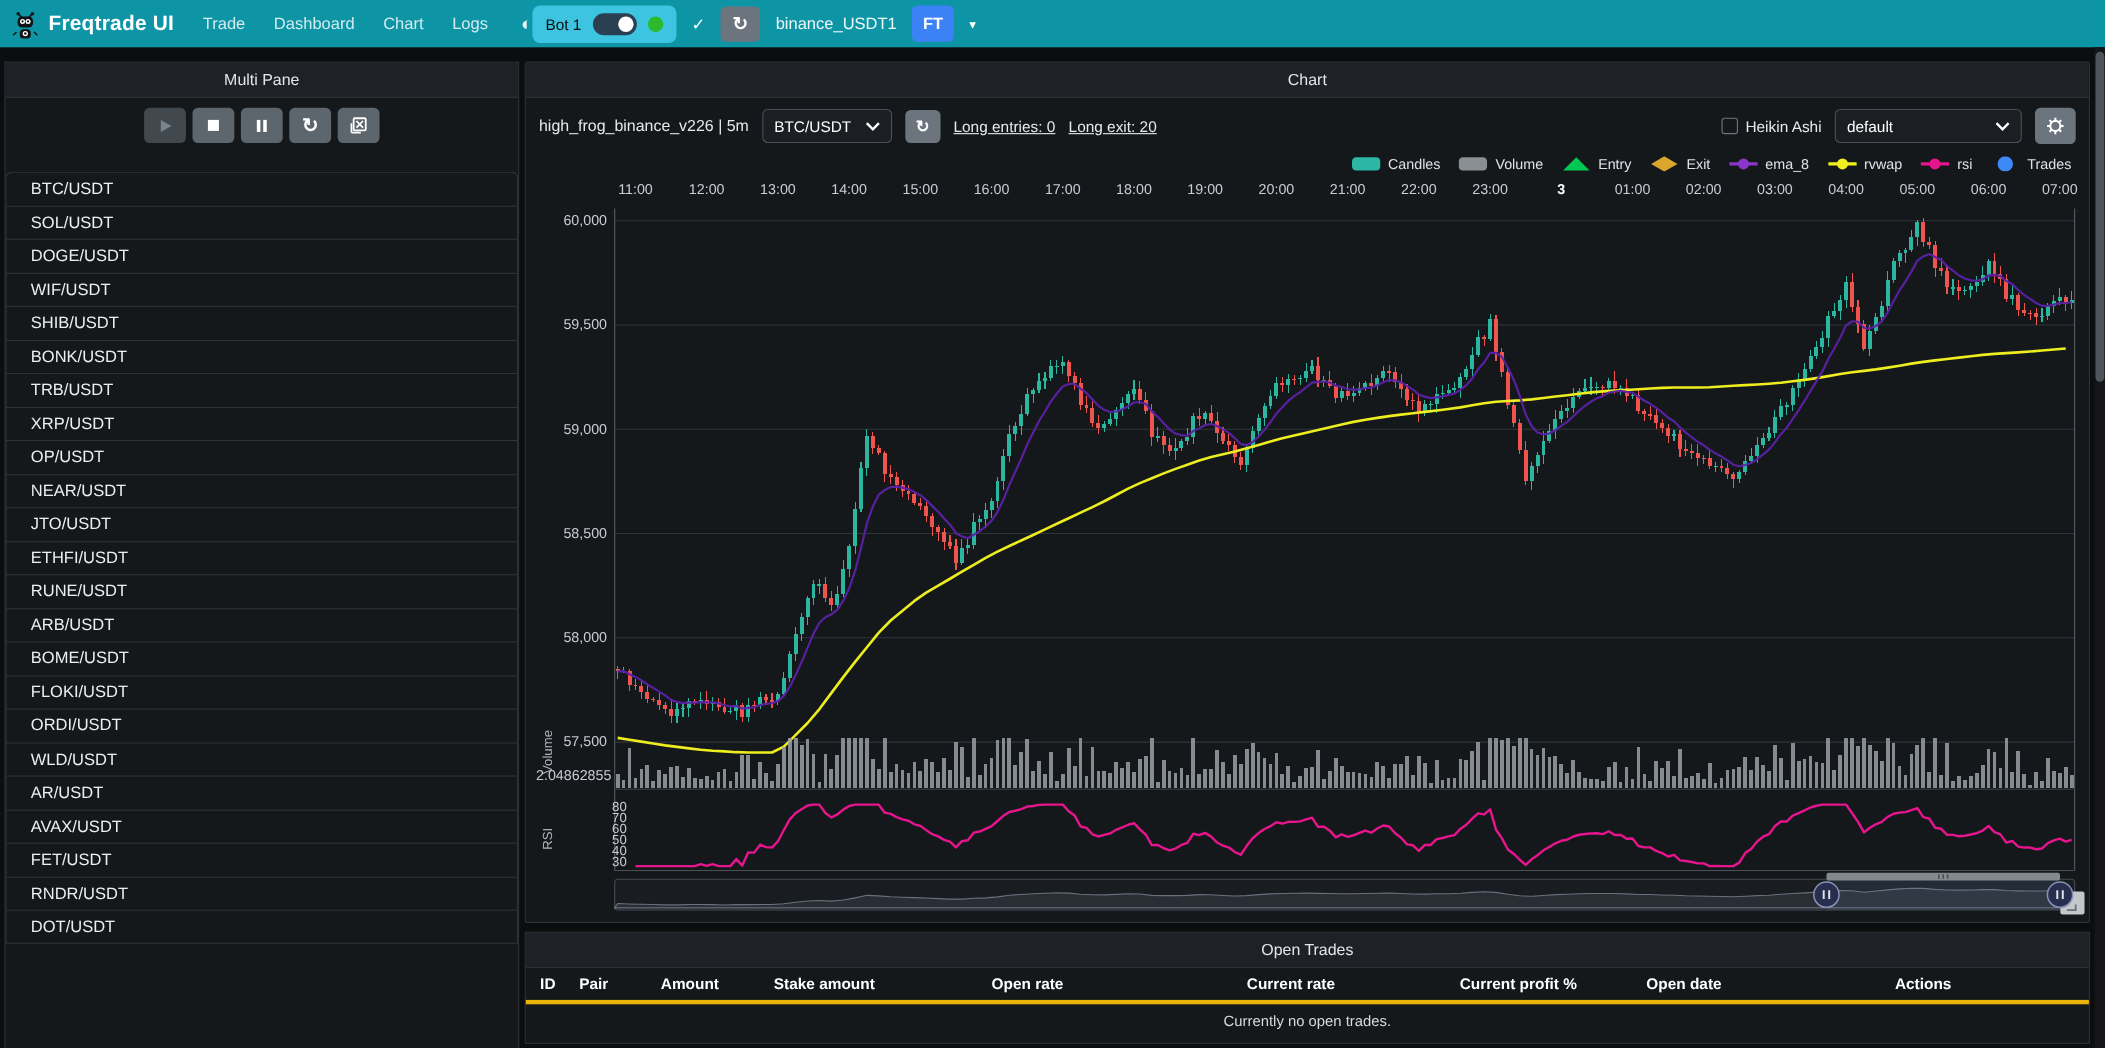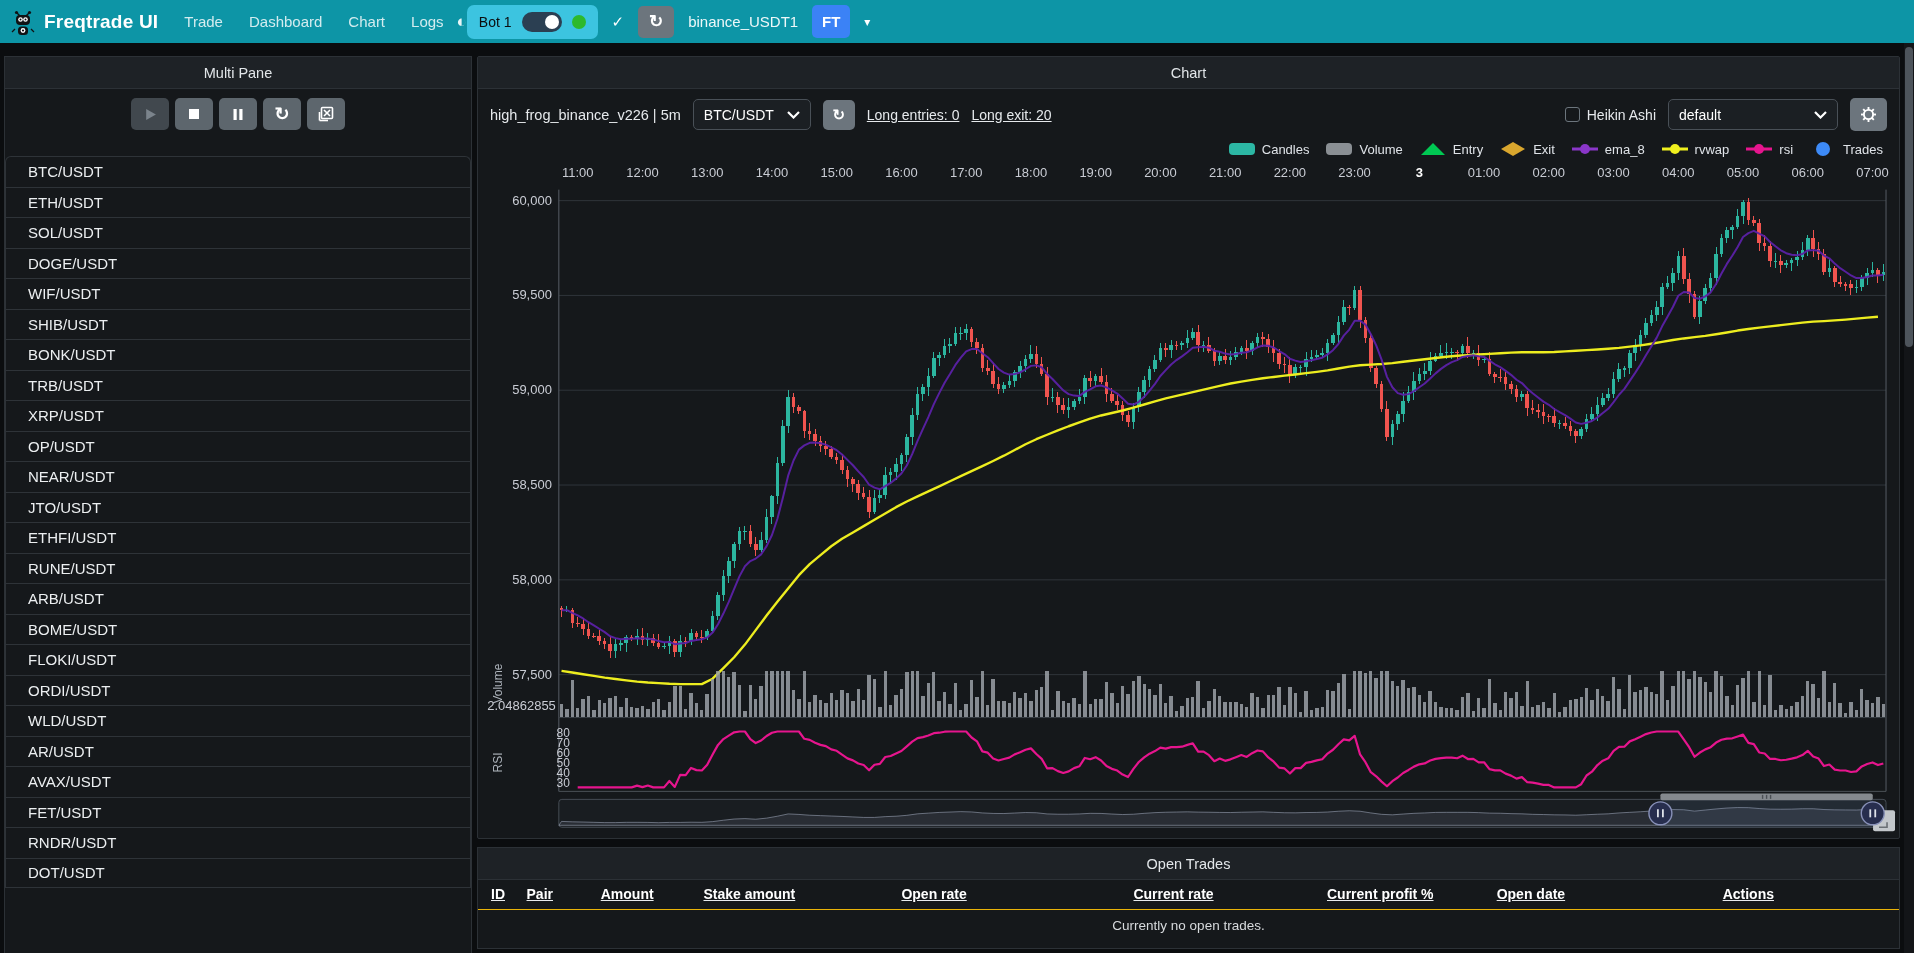--- a/index.html
+++ b/index.html
@@ -4,21 +4,21 @@
 <style>
   * { margin:0; padding:0; box-sizing:border-box; }
   html,body { width:1914px; height:953px; overflow:hidden; background:#0b0d0f;
     font-family:"Liberation Sans", sans-serif; color:#e9ecef; }
 
   
   .navbar { height:43px; background:#0d95a6; display:flex; align-items:center;
     justify-content:flex-start; padding:0 14px 0 10px; }
   .nav-left { display:flex; align-items:center; gap:8px; }
   .brand { color:#fff; font-size:19px; font-weight:bold; margin-right:18px; letter-spacing:.2px; }
-  .nav-links { display:flex; gap:26px; margin-right:5px; }
+  .nav-links { display:flex; gap:26px; margin-right:22px; }
   .nav-link { color:rgba(255,255,255,.82); font-size:15px; cursor:pointer; }
   .theme-toggle { color:rgba(255,255,255,.9); font-size:17px; cursor:pointer; }
   .nav-right { display:flex; align-items:center; gap:14px; }
   .bot-chip { background:#3cc4e0; border-radius:7px; height:34px; display:flex;
     align-items:center; gap:10px; padding:0 12px; }
   .bot-chip .bot-label { color:#0b0d0e; font-size:14px; }
   .toggle { width:40px; height:20px; background:#2b3f52; border-radius:10px; position:relative;
     display:inline-block; cursor:pointer; }
   .toggle .knob { position:absolute; right:3px; top:3px; width:14px; height:14px;
     border-radius:50%; background:#fff; }
@@ -76,21 +76,21 @@
     background:transparent; display:inline-block; cursor:pointer; }
   .hk-label { font-size:14px; color:#e6e9ec; margin-left:7px; }
   .gear-btn { width:37px; height:33px; }
   .legend-row { display:flex; justify-content:flex-end; align-items:center; gap:17px;
     padding:6px 16px 0 0; height:26px; }
   .legend-item { display:flex; align-items:center; gap:7px; font-size:13px; color:#dfe3e8; cursor:pointer; }
   .chart-svg { display:block; }
 
   
   .trades-panel { background:#15181b; border:1px solid #2c3136; margin-top:8px; height:102px; }
-  .trades-header-row { display:flex; padding:6px 0 7px 0; border-bottom:1px solid #eab308;text-decoration:underline; }
+  .trades-header-row { display:flex; padding:6px 0 7px 0; border-bottom:4px solid #eab308; }
   .th-cell { font-size:14px; font-weight:bold; color:#fff; text-align:center; }
   .th-cell.left { text-align:left; padding-left:13px; }
   .empty-row { text-align:center; font-size:13.5px; color:#d7dadd; padding-top:8px; }
 </style>
 </head>
 <body>
 
 <nav class="navbar">
   <div class="nav-left">
     <span style="display:flex;">
@@ -168,21 +168,20 @@
             <rect x="3.5" y="1.5" width="11" height="11" rx="1" fill="none" stroke="#fff" stroke-width="1.6"></rect>
             <line x1="6" y1="4" x2="12" y2="10" stroke="#fff" stroke-width="1.6"></line>
             <line x1="12" y1="4" x2="6" y2="10" stroke="#fff" stroke-width="1.6"></line>
             <line x1="1.5" y1="6" x2="1.5" y2="14.5" stroke="#fff" stroke-width="1.6"></line>
             <line x1="1.5" y1="14.5" x2="10" y2="14.5" stroke="#fff" stroke-width="1.6"></line>
           </svg>
         </button>
       </div>
       <div class="pair-list" id="pair-list">
           <div class="pair-item">BTC/USDT</div>
-          <div class="pair-item">ETH/USDT</div>
           <div class="pair-item">SOL/USDT</div>
           <div class="pair-item">DOGE/USDT</div>
           <div class="pair-item">WIF/USDT</div>
           <div class="pair-item">SHIB/USDT</div>
           <div class="pair-item">BONK/USDT</div>
           <div class="pair-item">TRB/USDT</div>
           <div class="pair-item">XRP/USDT</div>
           <div class="pair-item">OP/USDT</div>
           <div class="pair-item">NEAR/USDT</div>
           <div class="pair-item">JTO/USDT</div>

